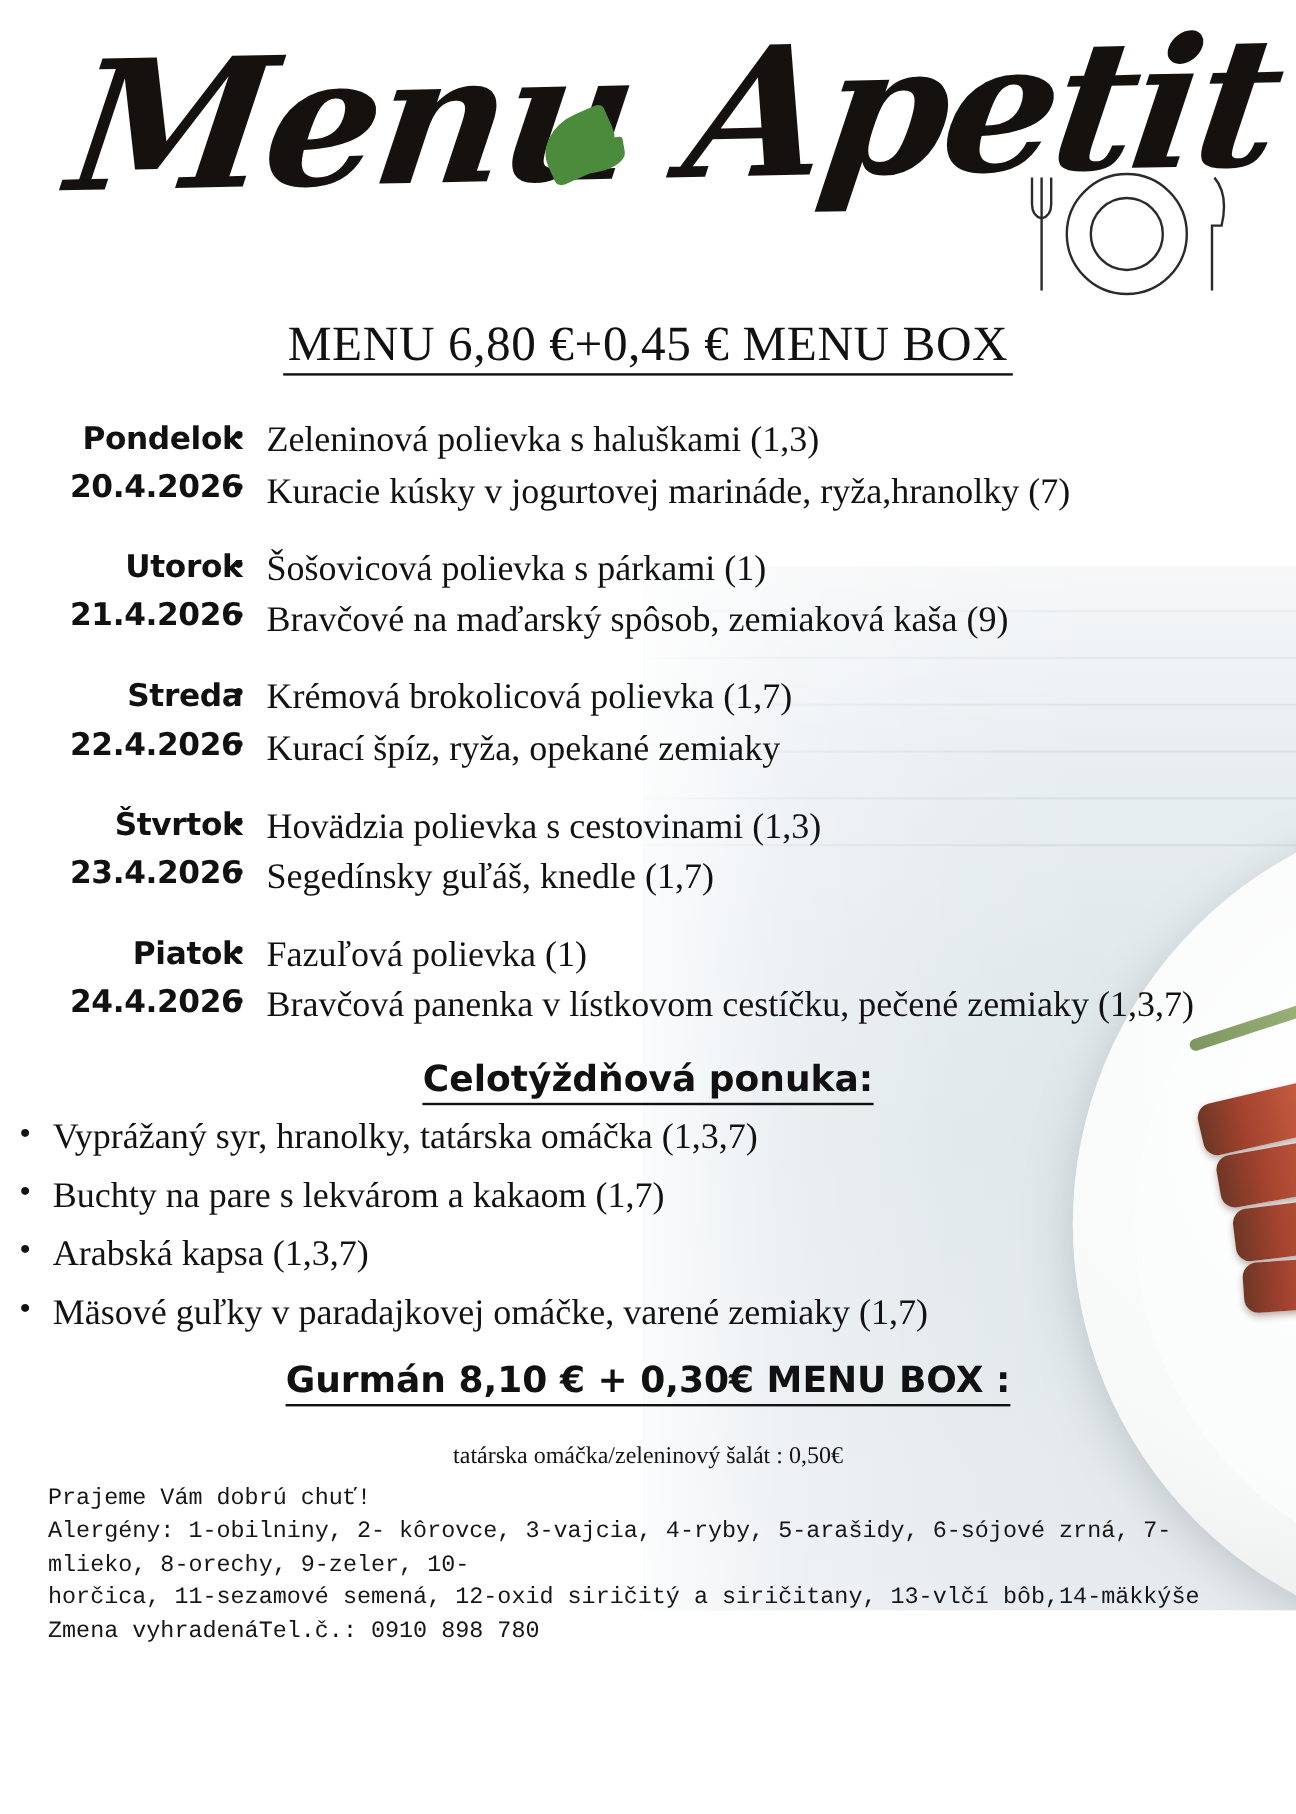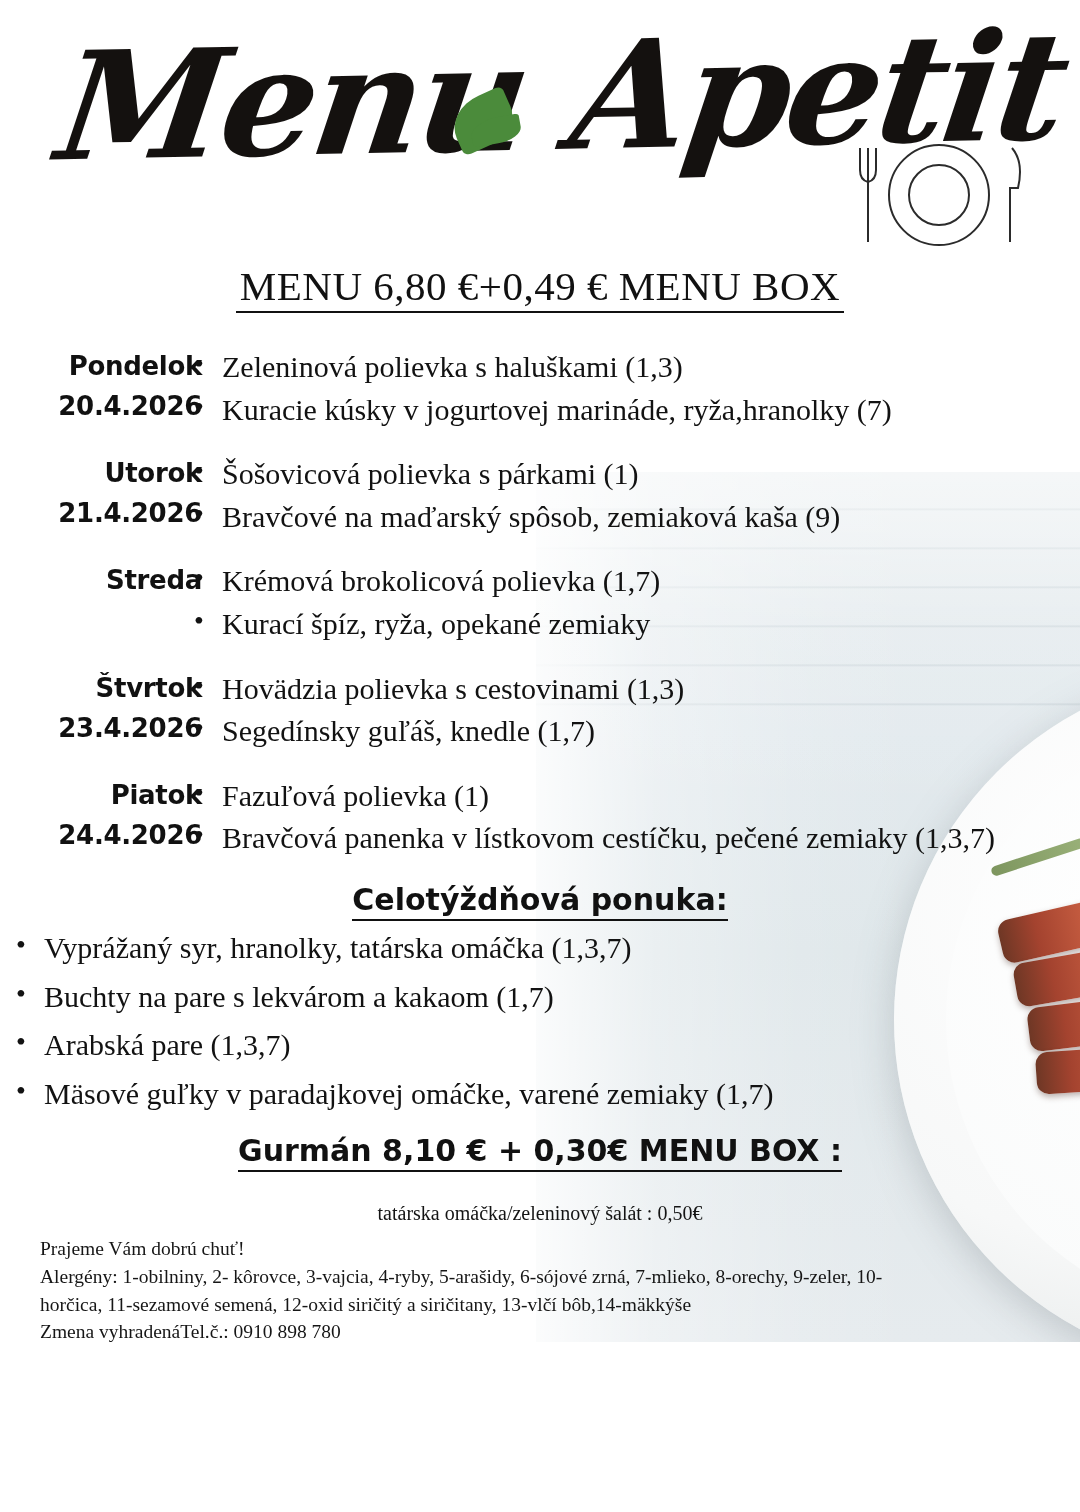--- a/index.html
+++ b/index.html
@@ -234,20 +234,21 @@
     color: #141414;
     margin-top: 34px;
   }
 
   
   .footer {
     padding: 10px 34px 0 40px;
     font-size: 19.5px;
     line-height: 1.42;
     color: #161616;
+    font-family: Liberation Mono, monospace;
   }
   .footer .f-row { display: block; }
 </style>
 </head>
 <body>
 
 <div class="page">
 
   <div class="photo">
     <div class="sky"></div>
@@ -270,21 +271,21 @@
       <div class="logo-leaf"></div>
       <svg class="plate-icon" viewBox="0 0 190 110">
         <circle cx="95" cy="55" r="50" fill="none" stroke="#2b2b2b" stroke-width="2"></circle>
         <circle cx="95" cy="55" r="30" fill="none" stroke="#2b2b2b" stroke-width="2"></circle>
         <path d="M24 8 L24 44 M16 8 L16 30 Q16 40 24 42 M32 8 L32 30 Q32 40 24 42 M24 44 L24 102" fill="none" stroke="#2b2b2b" stroke-width="2"></path>
         <path d="M168 8 Q180 22 174 48 L166 48 L166 102" fill="none" stroke="#2b2b2b" stroke-width="2"></path>
       </svg>
     </div>
 
     <div class="price-line">
-      <span>MENU 6,80 €+0,49 € MENU BOX</span>
+      <span>MENU 6,80 €+0,45 € MENU BOX</span>
     </div>
 
     <div class="days">
 
       <div class="day">
         <div class="day-label">
           <span>Pondelok</span>
           <span class="dl-date">20.4.2026</span>
         </div>
         <ul class="day-items">
@@ -300,20 +301,21 @@
         </div>
         <ul class="day-items">
           <li>Šošovicová polievka s párkami (1)</li>
           <li>Bravčové na maďarský spôsob, zemiaková kaša (9)</li>
         </ul>
       </div>
 
       <div class="day">
         <div class="day-label">
           <span>Streda</span>
+          <span class="dl-date">22.4.2026</span>
         </div>
         <ul class="day-items">
           <li>Krémová brokolicová polievka (1,7)</li>
           <li>Kurací špíz, ryža, opekané zemiaky</li>
         </ul>
       </div>
 
       <div class="day">
         <div class="day-label">
           <span>Štvrtok</span>
@@ -337,21 +339,21 @@
       </div>
 
     </div>
 
     <div class="section-head">
       <span>Celotýždňová ponuka:</span>
     </div>
     <ul class="week-list">
       <li>Vyprážaný syr, hranolky, tatárska omáčka (1,3,7)</li>
       <li>Buchty na pare s lekvárom a kakaom (1,7)</li>
-      <li>Arabská pare (1,3,7)</li>
+      <li>Arabská kapsa (1,3,7)</li>
       <li>Mäsové guľky v paradajkovej omáčke, varené zemiaky (1,7)</li>
     </ul>
 
     <div class="section-head gurman-head">
       <span>Gurmán 8,10 € + 0,30€ MENU BOX  :</span>
     </div>
 
     <div class="sauce-line">tatárska omáčka/zeleninový šalát : 0,50€</div>
 
     <div class="footer">

